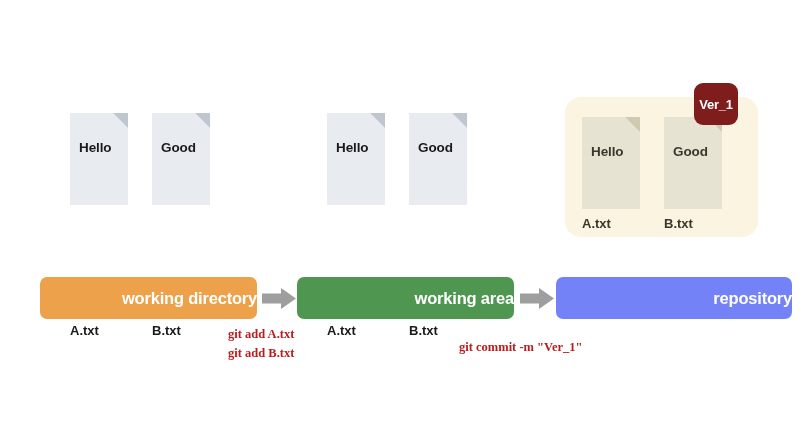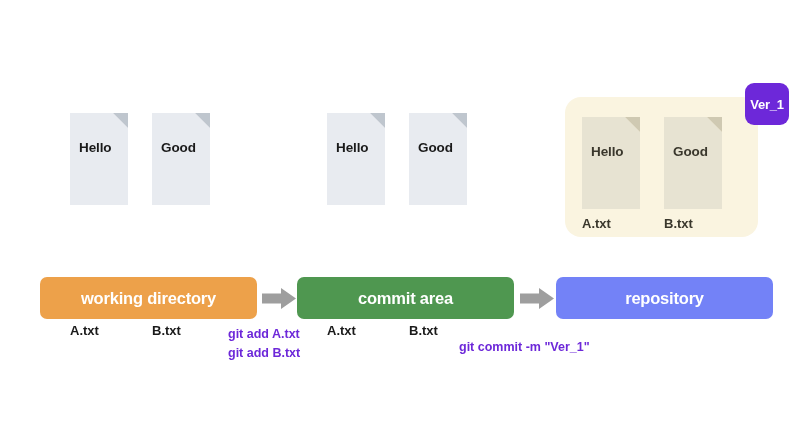--- a/index.html
+++ b/index.html
@@ -99,72 +99,72 @@
     left: 565px;
     top: 97px;
     width: 193px;
     height: 140px;
     background: #faf4e0;
     border-radius: 16px;
   }
 
   #version-badge {
     position: absolute;
-    left: 745px;
+    left: 694px;
     top: 83px;
     width: 44px;
     height: 42px;
     border-radius: 9px;
-    background: #6d28d9;
+    background: #7f1d1d;
     display: flex;
     align-items: center;
     justify-content: center;
     font-size: 13px;
     font-weight: bold;
     color: #ffffff;
     letter-spacing: -0.2px;
   }
 
   
   .stage-box {
     position: absolute;
     top: 277px;
     height: 42px;
     border-radius: 7px;
     display: flex;
     align-items: center;
-    justify-content: center;
+    justify-content: flex-end;
     color: #ffffff;
     font-size: 16.5px;
     font-weight: bold;
     letter-spacing: -0.2px;
     white-space: nowrap;
   }
   #stage-working  { left: 40px;  width: 217px; background: #eda14a; }
   #stage-staging  { left: 297px; width: 217px; background: #4f9750; }
-  #stage-repo     { left: 556px; width: 217px; background: #7382f7; }
+  #stage-repo     { left: 556px; width: 236px; background: #7382f7; }
 
   
   .arrow {
     position: absolute;
     top: 288px;
     width: 34px;
     height: 21px;
   }
   #arrow-1 { left: 262px; }
   #arrow-2 { left: 520px; }
   .arrow svg { display: block; }
 
   
   .command-block {
     position: absolute;
-    font-family: Liberation Sans, sans-serif;
+    font-family: Liberation Serif, serif;
     font-size: 12.5px;
     font-weight: bold;
-    color: #6d28d9;
+    color: #b91c1c;
     line-height: 19px;
     white-space: pre;
   }
   #cmd-add    { left: 228px; top: 325px; }
   #cmd-commit { left: 459px; top: 338px; }
 </style>
 </head>
 <body>
 
 <div id="canvas">
@@ -224,21 +224,21 @@
 
   <div id="version-badge">
     <span>Ver_1</span>
   </div>
 
   <div class="stage-box" id="stage-working">
     <span>working directory</span>
   </div>
 
   <div class="stage-box" id="stage-staging">
-    <span>commit area</span>
+    <span>working area</span>
   </div>
 
   <div class="stage-box" id="stage-repo">
     <span>repository</span>
   </div>
 
   <div class="arrow" id="arrow-1">
     <svg width="34" height="21" viewBox="0 0 34 21" xmlns="http://www.w3.org/2000/svg">
       <path d="M0 5.5 H19 V0 L34 10.5 L19 21 V15.5 H0 Z" fill="#9e9e9e"></path>
     </svg>

